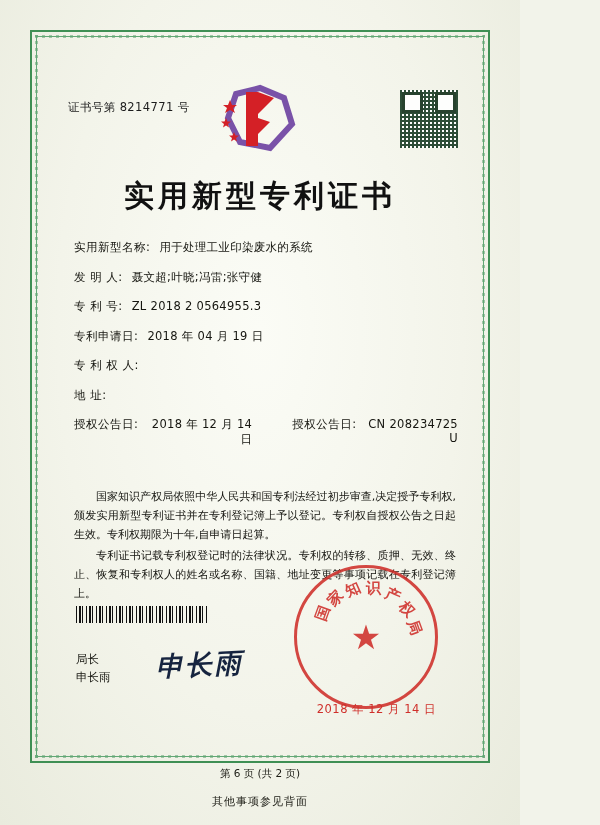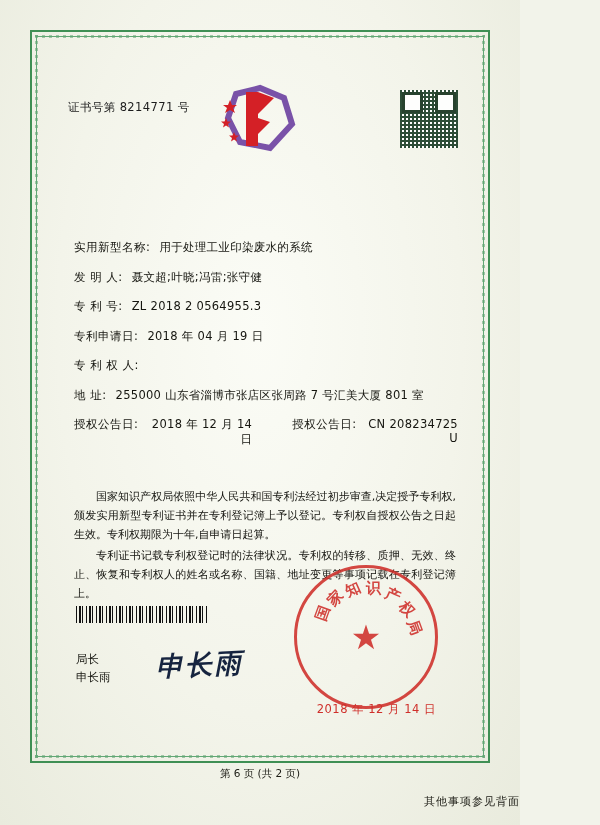--- a/index.html
+++ b/index.html
@@ -247,21 +247,21 @@
     left: 0; right: 0;
     bottom: 44px;
     text-align: center;
     font-size: 10.5px;
     color: #1b1b14;
   }
   .footer-note {
     position: absolute;
     left: 0; right: 0;
     bottom: 16px;
-    text-align: right;
+    text-align: center;
     font-size: 11px;
     color: #1b1b14;
     letter-spacing: 1px;
   }
 </style>
 </head>
 <body>
 
 <div class="page">
 
@@ -282,20 +282,21 @@
         <path d="M58 8 L74 14 L58 30 Z" fill="#d42026"></path>
         <path d="M58 34 L70 38 L58 50 Z" fill="#d42026"></path>
         <g fill="#d42026">
           <polygon points="30,16 32,21 37,21 33,24 35,29 30,26 25,29 27,24 23,21 28,21"></polygon>
           <polygon points="26,34 27.5,37.5 31,37.5 28,40 29,43.5 26,41.5 23,43.5 24,40 21,37.5 24.5,37.5"></polygon>
           <polygon points="34,48 35.5,51.5 39,51.5 36,54 37,57.5 34,55.5 31,57.5 32,54 29,51.5 32.5,51.5"></polygon>
         </g>
       </svg>
     </div>
 
+    <div class="title">实用新型专利证书</div>
 
     <div class="fields">
 
       <div class="field-row">
         <span class="field-label">实用新型名称:</span>
         <span class="field-value">用于处理工业印染废水的系统</span>
       </div>
 
       <div class="field-row">
         <span class="field-label">发 明 人:</span>
@@ -311,21 +312,20 @@
         <span class="field-label">专利申请日:</span>
         <span class="field-value">2018 年 04 月 19 日</span>
       </div>
 
       <div class="field-row">
         <span class="field-label">专 利 权 人:</span>
       </div>
 
       <div class="field-row">
         <span class="field-label">地 址:</span>
-        <span class="field-value">255000 山东省淄博市张店区张周路 7 号汇美大厦 801 室</span>
       </div>
 
       <div class="field-row">
         <span class="field-label">授权公告日:</span>
         <span class="field-value">2018 年 12 月 14 日</span>
         <span class="inline-label inline-sep">授权公告日:</span>
         <span class="field-value">CN 208234725 U</span>
       </div>
 
     </div>

